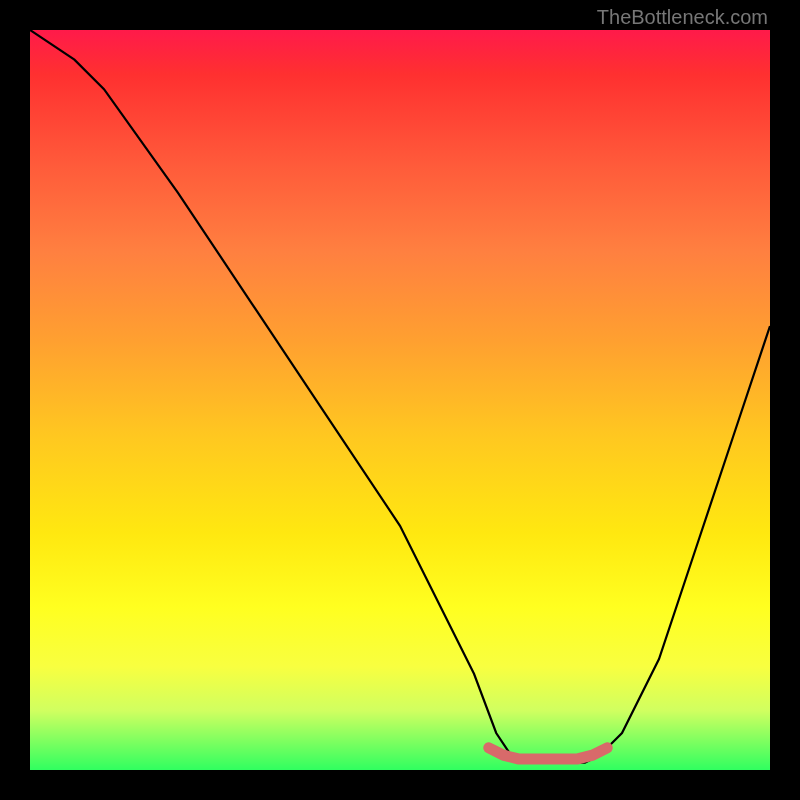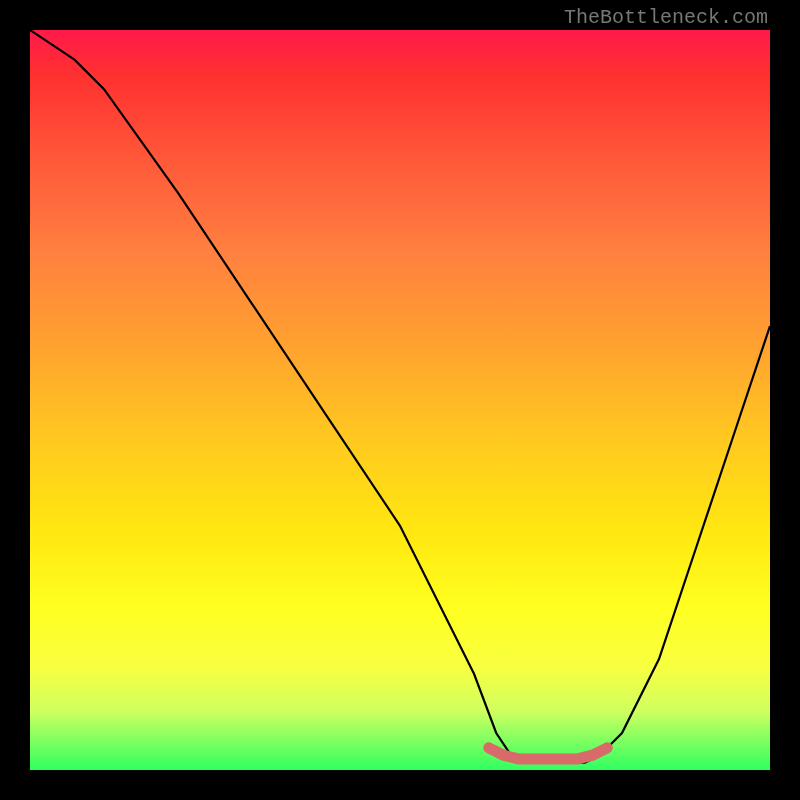--- a/index.html
+++ b/index.html
@@ -36,21 +36,20 @@
       #d0ff60 92%,
       #30ff60 100%);
   }
   .attribution {
     position: absolute;
     top: 6px;
     right: 32px;
     color: #777;
     font-size: 20px;
     font-weight: 500;
-    font-family: Liberation Mono, monospace;
   }
   svg.curve {
     position: absolute;
     left: 0;
     top: 0;
     width: 740px;
     height: 740px;
   }
 </style>
 </head>

